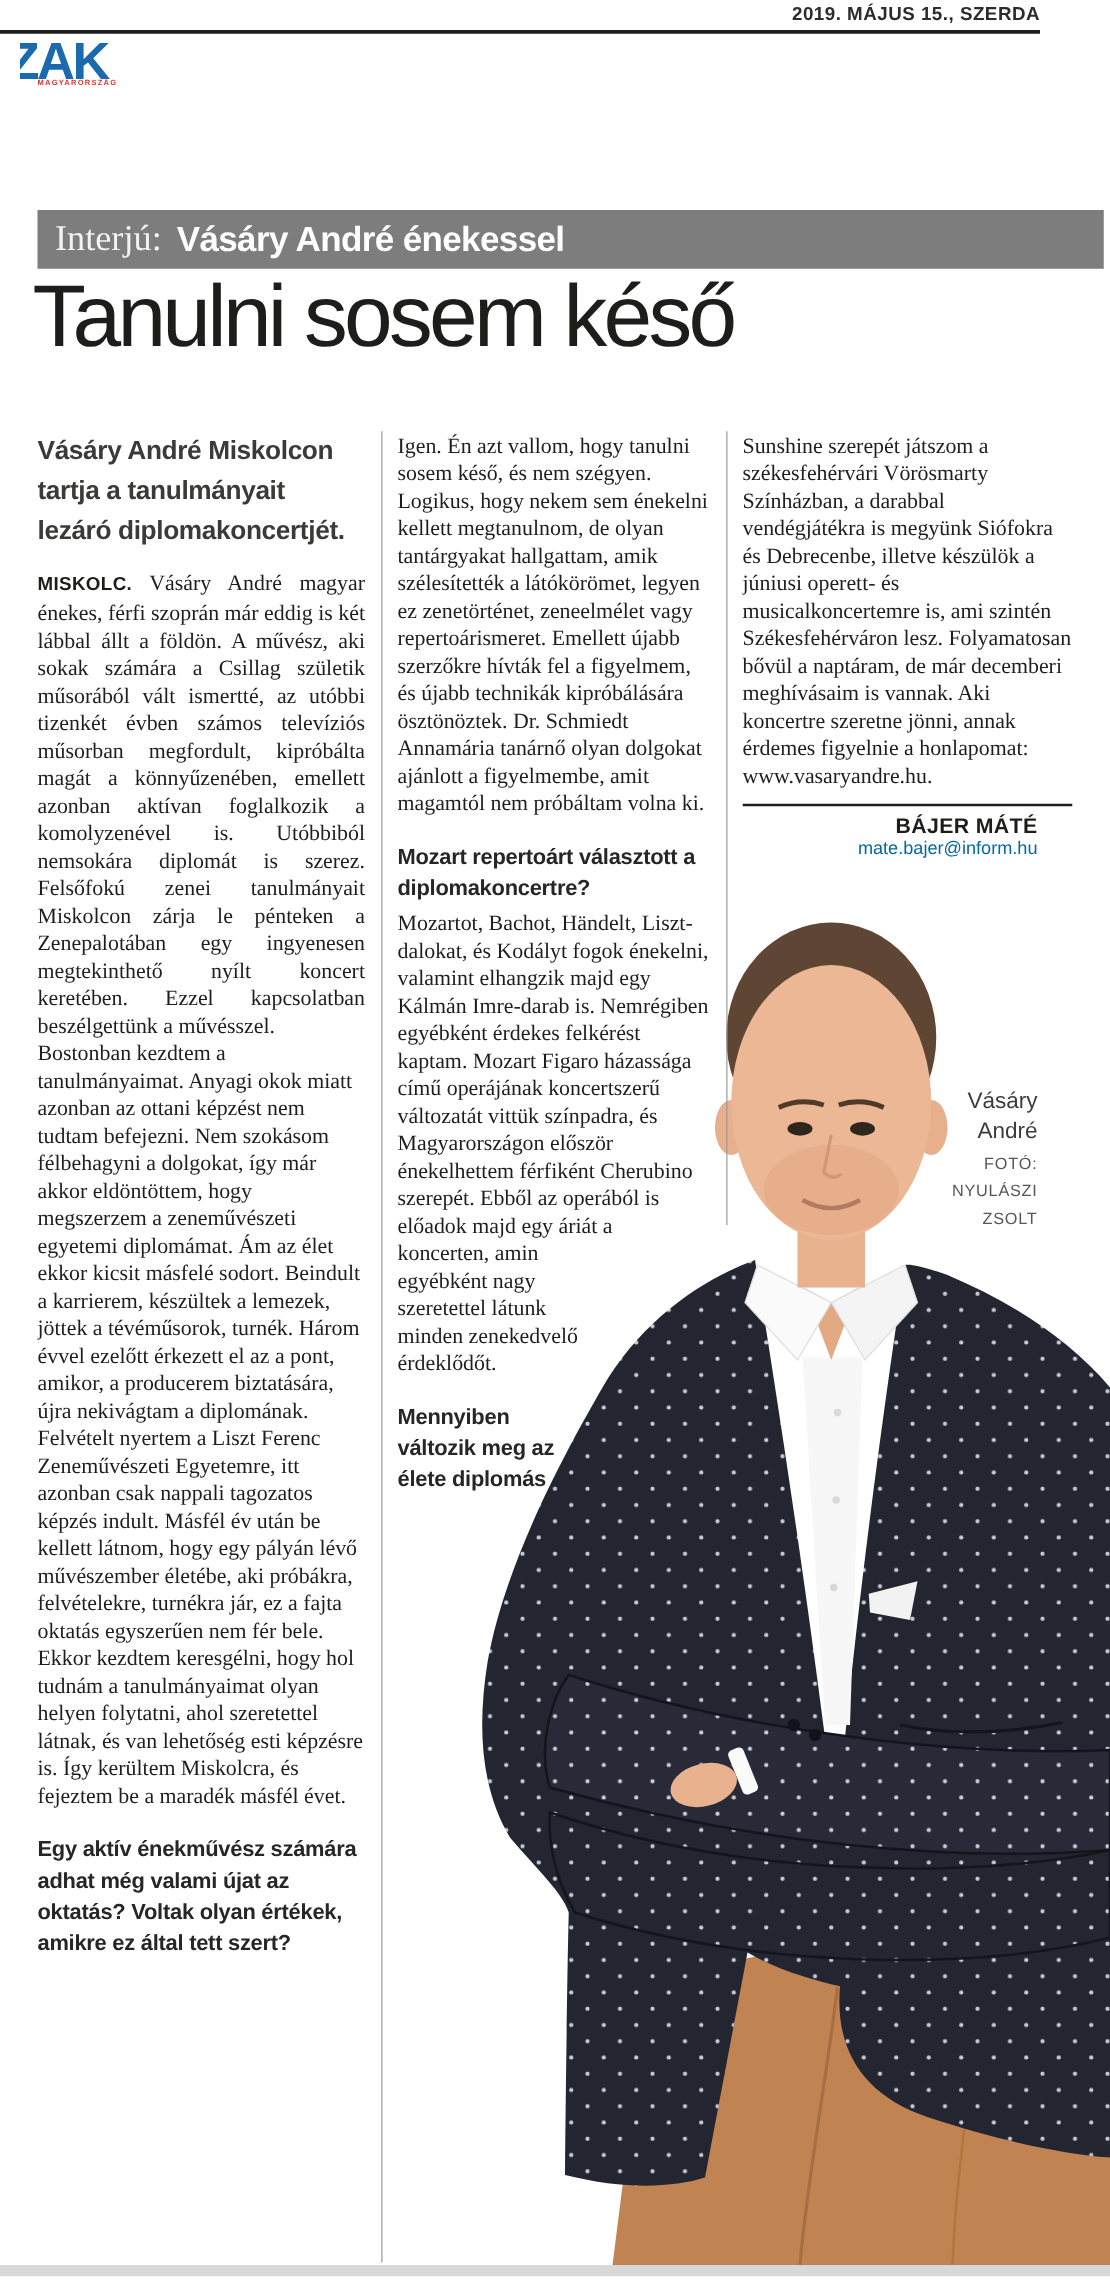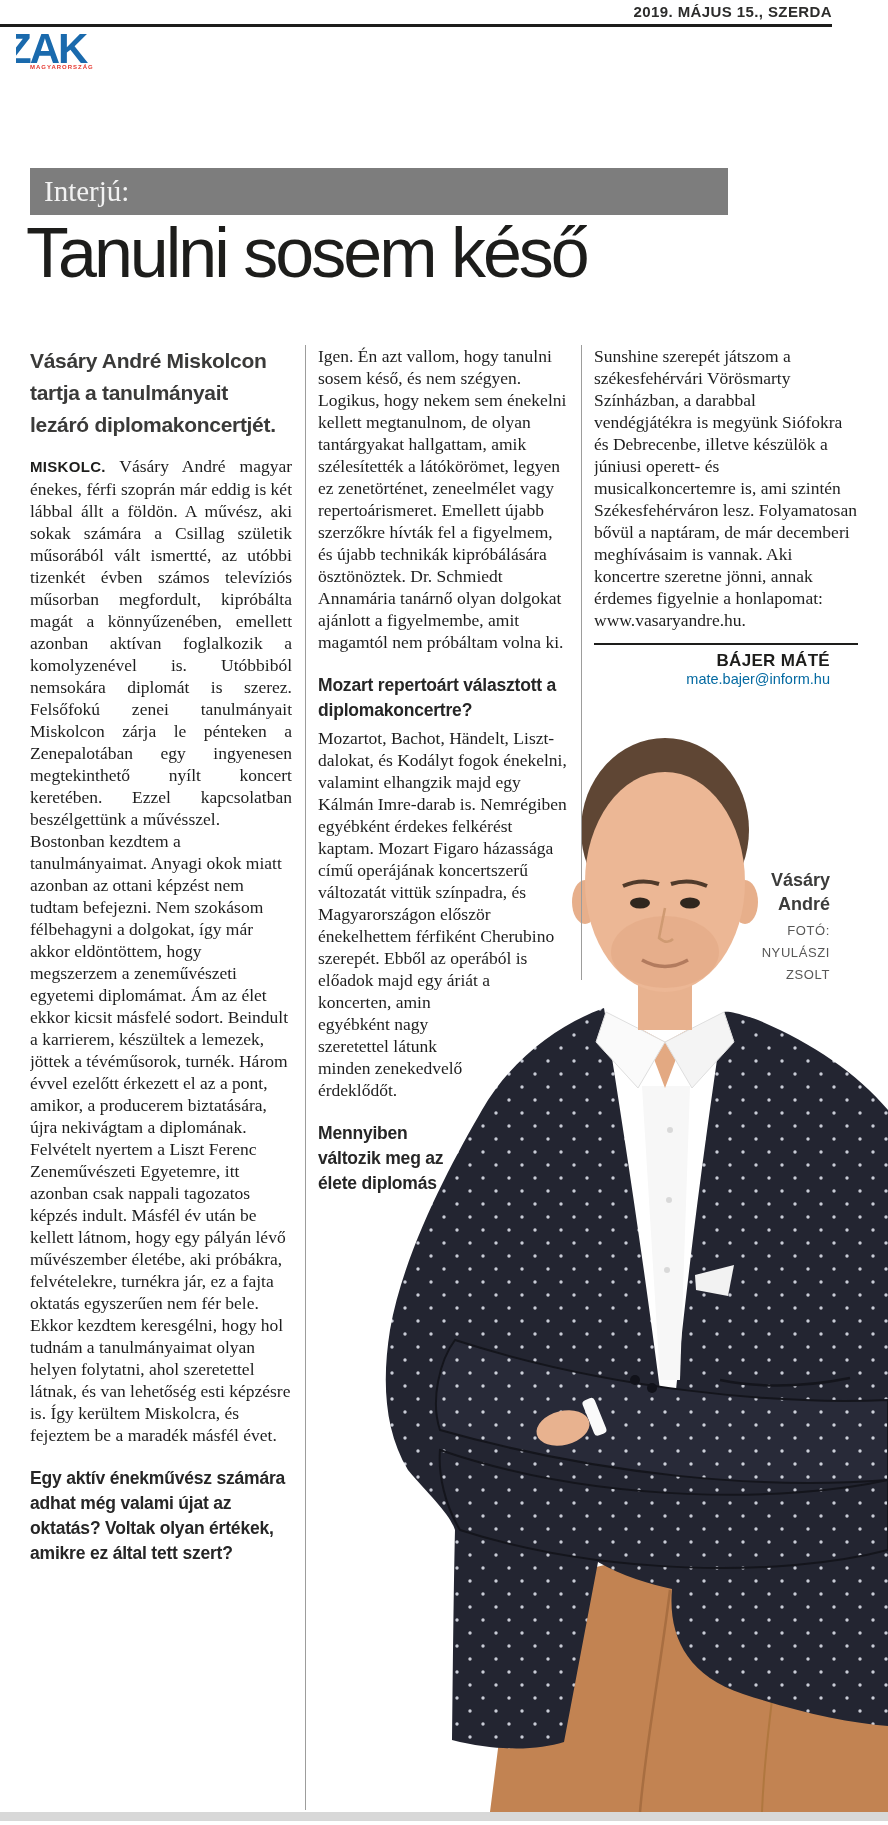--- a/index.html
+++ b/index.html
@@ -8,21 +8,21 @@
   
   .date{position:absolute;top:3px;right:56px;font-size:15px;font-weight:bold;
         letter-spacing:.4px;color:#2c2c2b;}
   .toprule{position:absolute;top:24px;left:0;width:832px;height:3px;background:#1d1d1b;}
   .logo{position:absolute;top:30px;left:16px;width:120px;height:48px;overflow:hidden;}
   .logo-text{position:relative;left:-10px;font-size:42px;line-height:38px;font-weight:bold;
         letter-spacing:-2px;color:#1a6aad;font-family:"Liberation Sans",sans-serif;}
   .logo-sub{position:relative;left:14px;top:-4px;font-size:6px;letter-spacing:1px;
         color:#e5352d;font-weight:bold;}
   
-  .kicker{position:absolute;left:30px;top:168px;width:698px;height:47px;background:#7d7d7d;
+  .kicker{position:absolute;left:30px;top:168px;width:853px;height:47px;background:#7d7d7d;
         display:flex;align-items:center;padding:0 0 0 14px;box-sizing:border-box;}
   .kicker-prefix{font-family:"Liberation Serif",serif;font-weight:normal;font-size:29px;
         color:#f2f2f2;margin-right:12px;}
   .kicker-subject{font-size:28px;font-weight:bold;color:#ffffff;letter-spacing:-.5px;}
   .headline{position:absolute;left:26px;top:210px;margin:0;width:850px;
         font-size:70px;line-height:86px;font-weight:normal;letter-spacing:-3px;color:#1d1d1b;}
   
   .col{position:absolute;top:345px;height:1470px;overflow:hidden;z-index:2;}
   .col1{left:30px;width:262px;}
   .col2{left:318px;width:250px;}
@@ -42,38 +42,39 @@
   
   .sp{float:right;clear:right;}
   
   .byline-rule{margin-top:12px;border-top:2px solid #1d1d1b;width:100%;}
   .byline{margin-top:6px;text-align:right;padding-right:28px;font-size:17px;font-weight:bold;
         color:#1d1d1b;letter-spacing:.3px;}
   .byline-email{text-align:right;padding-right:28px;font-size:14.5px;color:#0369a1;}
   
   .figure{position:absolute;left:360px;top:690px;width:528px;height:1122px;z-index:1;}
   .caption{position:absolute;right:58px;top:868px;width:102px;text-align:right;z-index:3;}
-  .cap-name{font-size:18px;font-weight:bold;line-height:24px;color:#3c3c3b;}
+  .cap-name{font-size:18px;font-weight:normal;line-height:24px;color:#3c3c3b;}
   .cap-credit{margin-top:4px;font-size:13px;line-height:22px;letter-spacing:.6px;color:#575756;}
   .bottom-strip{position:absolute;left:0;top:1812px;width:888px;height:9px;background:#d8d8d8;}
 </style>
 </head>
 <body>
 
 <div class="page">
 
   <div class="date">2019. MÁJUS 15., SZERDA</div>
   <div class="toprule"></div>
   <div class="logo">
     <div class="logo-text">ZAK</div>
     <div class="logo-sub">MAGYARORSZÁG</div>
   </div>
 
   <div class="kicker">
     <span class="kicker-prefix">Interjú:</span>
+    <span class="kicker-subject">Vásáry André énekessel</span>
   </div>
 
   <h1 class="headline">Tanulni sosem késő</h1>
 
   <svg class="figure" viewBox="0 0 528 1122" xmlns="http://www.w3.org/2000/svg" aria-hidden="true">
     <defs>
       <pattern id="suit" width="26" height="26" patternUnits="userSpaceOnUse">
         <rect width="26" height="26" fill="#232531"></rect>
         <circle cx="6" cy="7" r="1.7" fill="#c9ccd6"></circle>
         <circle cx="19" cy="20" r="1.7" fill="#c9ccd6"></circle>

